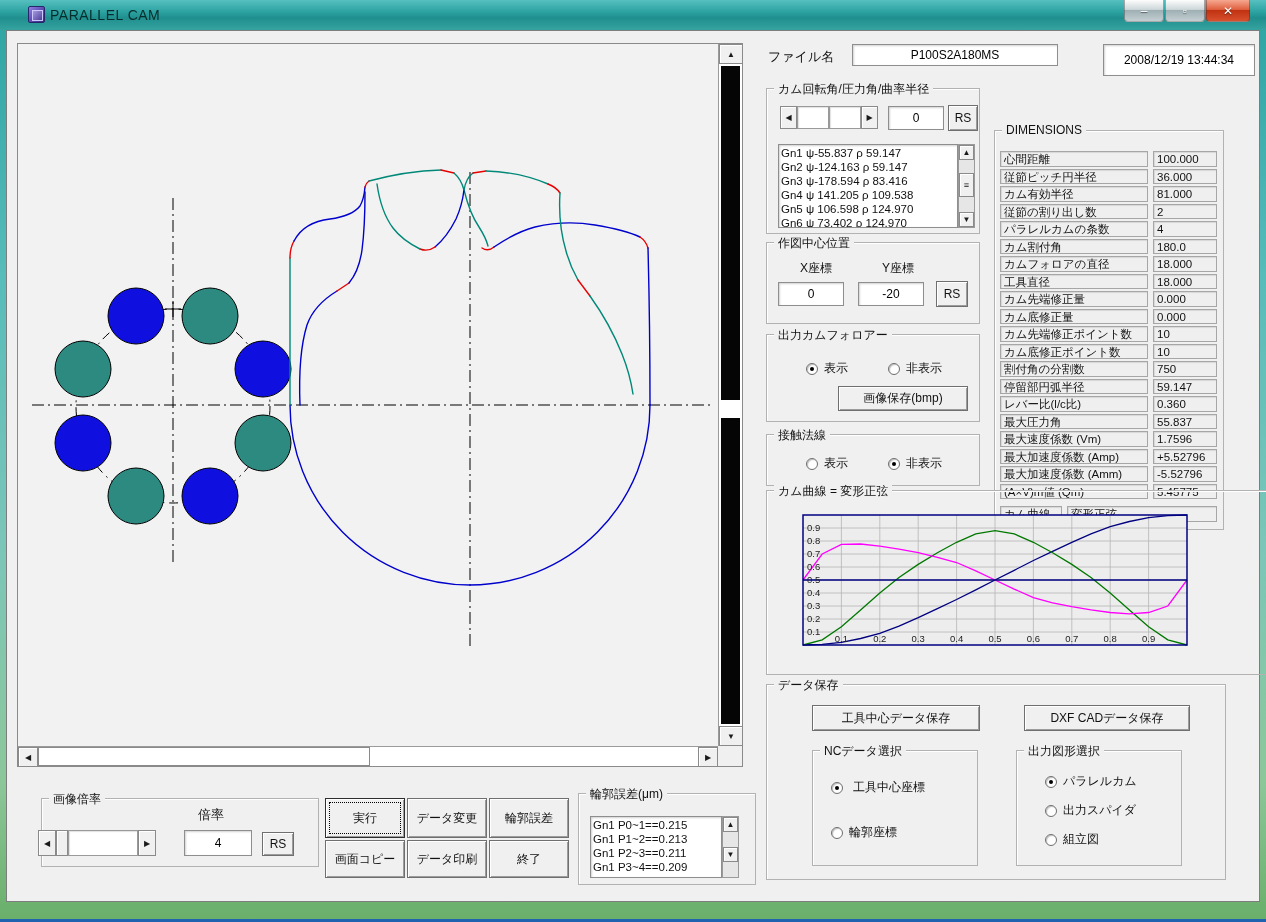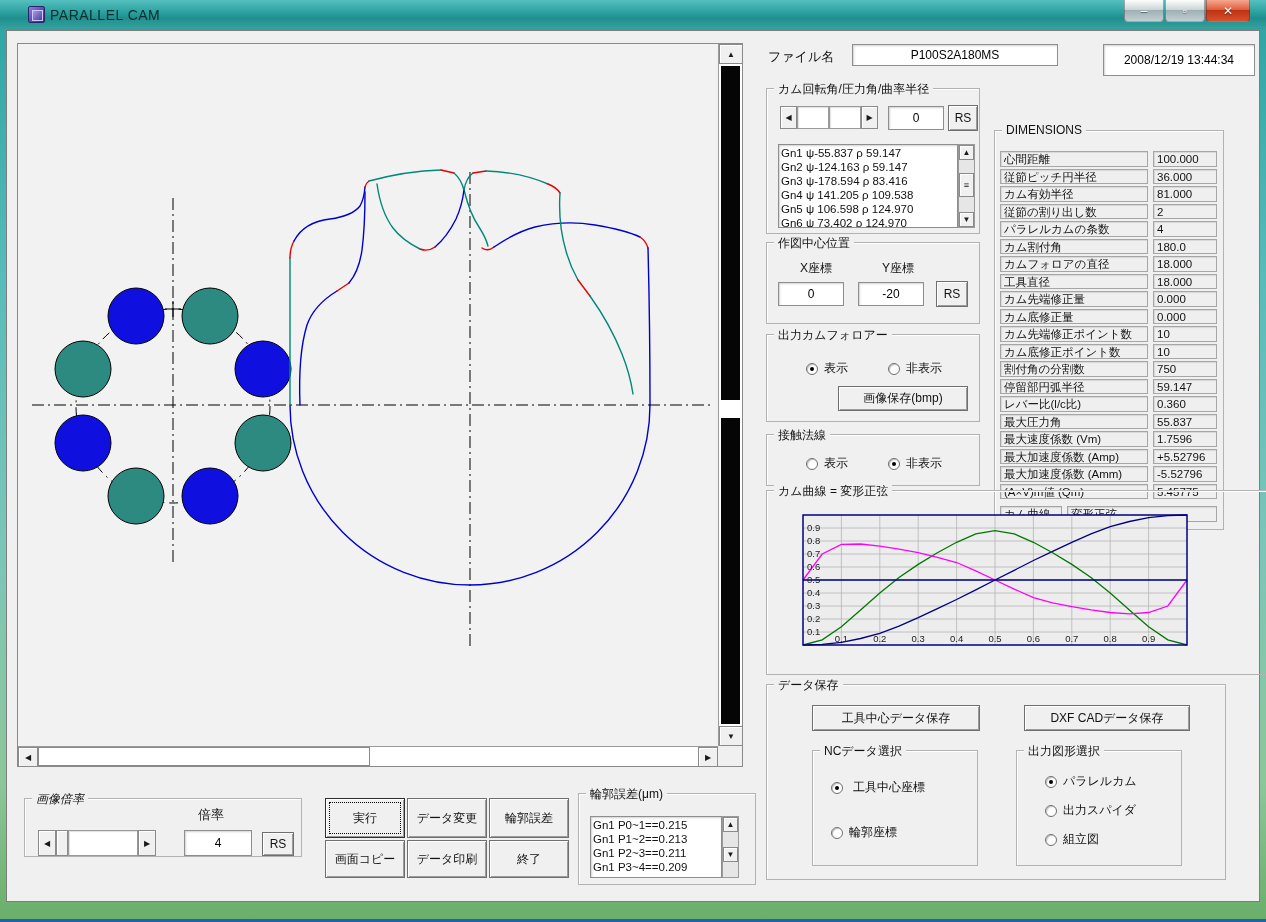--- a/index.html
+++ b/index.html
@@ -393,21 +393,21 @@
           <span class="radio"></span>
           <span>出力スパイダ</span>
         </div>
         <div style="display: flex; align-items: center; gap: 6px; font-size: 12px; white-space: nowrap;">
           <span class="radio"></span>
           <span>組立図</span>
         </div>
       </div>
   </div>
 
-  <div class="group" style="left:24px;top:798px;width:278px;height:59px;font-style:italic;">
+  <div class="group" style="left:41px;top:798px;width:278px;height:69px;">
     <div class="legend">画像倍率</div>
   </div>
   <div class="sb-btn" style="left:38px;top:830px;width:18px;height:26px;">
       <span>◀</span>
     </div>
   <div class="thumb-raised" style="left:56px;top:830px;width:12px;height:26px;"></div>
   <div class="track" style="left:68px;top:830px;width:70px;height:26px;"></div>
   <div class="sb-btn" style="left:138px;top:830px;width:18px;height:26px;">
       <span>▶</span>
     </div>

